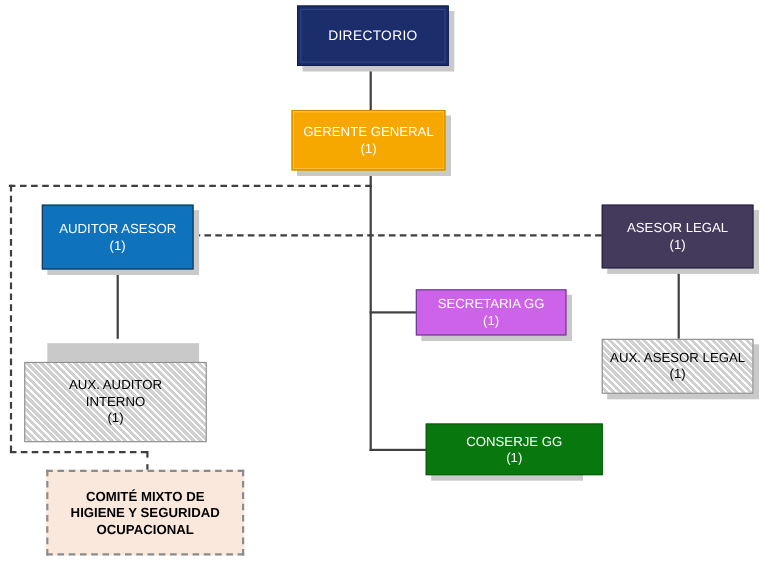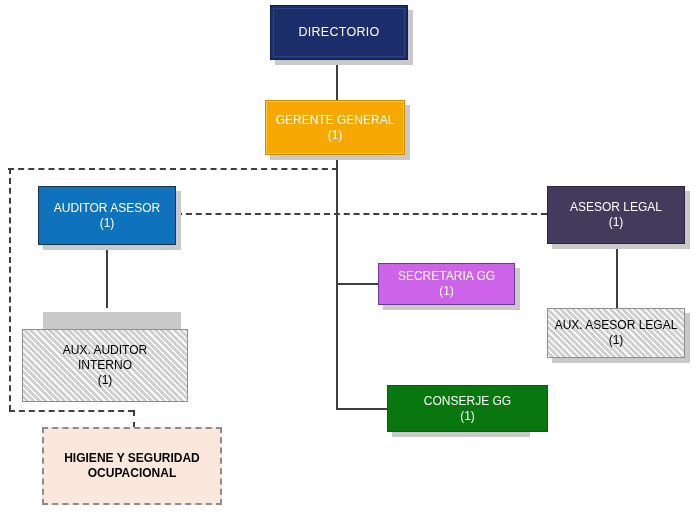--- a/index.html
+++ b/index.html
@@ -193,17 +193,18 @@
     <span class="line">INTERNO</span>
     <span class="line">(1)</span>
   </div>
 
   <div class="node n-hatch" style="left:547px; top:308px; width:138px; height:50px;">
     <span class="line">AUX. ASESOR LEGAL</span>
     <span class="line">(1)</span>
   </div>
 
   <div class="node n-comite" style="left:42px; top:427px; width:180px; height:78px;">
+    <span class="line">COMITÉ MIXTO DE</span>
     <span class="line">HIGIENE Y SEGURIDAD</span>
     <span class="line">OCUPACIONAL</span>
   </div>
 
 </div>
 
 </body></html>

